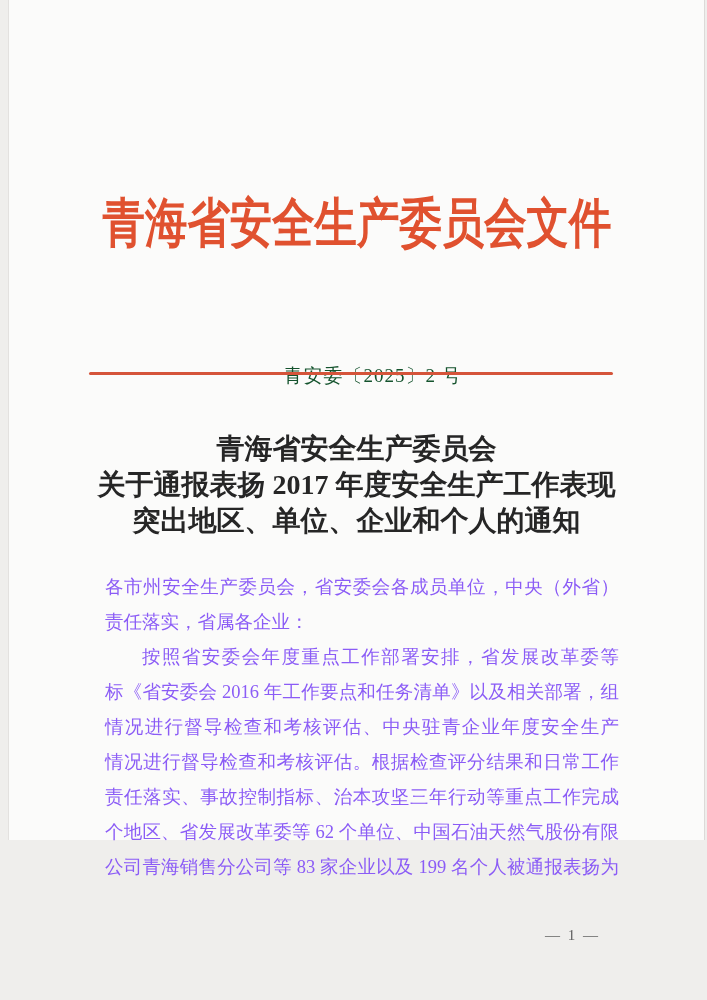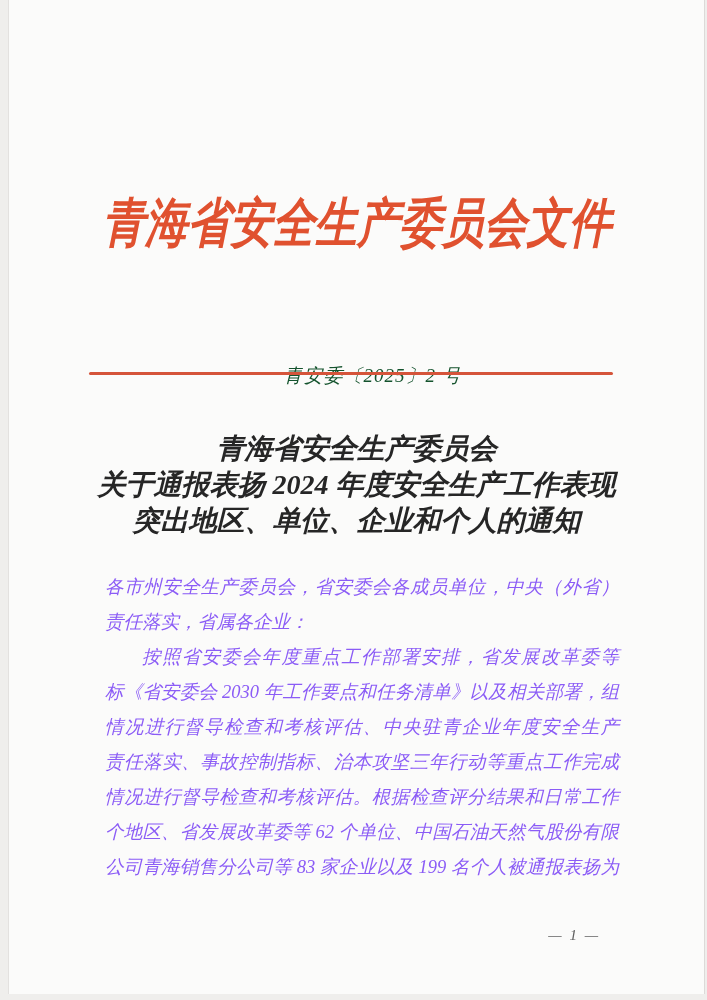--- a/index.html
+++ b/index.html
@@ -11,25 +11,24 @@
     background: #efeeec;
     position: relative;
     height: 1000px;
     overflow: hidden;
   }
   .page {
     position: absolute;
     left: 8px;
     top: 0;
     width: 697px;
-    height: 994px;
+    height: 840px;
     background: #fbfbfa;
     border-left: 1px solid #e3e1df;
     border-right: 1px solid #dcdad8;
-    font-style: italic;
   }
   .red-header {
     position: absolute;
     top: 192px;
     left: 0;
     width: 100%;
     text-align: center;
     color: var(--accent, #e0512f);
     font-weight: bold;
     font-size: 53px;
@@ -111,31 +110,31 @@
   <div class="red-header">
     <span class="squeeze">青海省安全生产委员会文件</span>
   </div>
 
   <div class="doc-number">青安委〔2025〕2 号</div>
 
   <div class="red-rule"></div>
 
   <div class="doc-title">
     <div>青海省安全生产委员会</div>
-    <div>关于通报表扬 2024 年度安全生产工作表现</div>
+    <div>关于通报表扬 2017 年度安全生产工作表现</div>
     <div>突出地区、单位、企业和个人的通知</div>
   </div>
 
   <div class="body-text">
     <div class="body-line">各市州安全生产委员会，省安委会各成员单位，中央（外省）</div>
     <div class="body-line no-just">责任落实，省属各企业：</div>
     <div class="body-line indent">按照省安委会年度重点工作部署安排，省发展改革委等</div>
-    <div class="body-line">标《省安委会 2030 年工作要点和任务清单》以及相关部署，组</div>
+    <div class="body-line">标《省安委会 2016 年工作要点和任务清单》以及相关部署，组</div>
     <div class="body-line">情况进行督导检查和考核评估、中央驻青企业年度安全生产</div>
+    <div class="body-line">情况进行督导检查和考核评估。根据检查评分结果和日常工作</div>
     <div class="body-line">责任落实、事故控制指标、治本攻坚三年行动等重点工作完成</div>
-    <div class="body-line">情况进行督导检查和考核评估。根据检查评分结果和日常工作</div>
     <div class="body-line">个地区、省发展改革委等 62 个单位、中国石油天然气股份有限</div>
     <div class="body-line">公司青海销售分公司等 83 家企业以及 199 名个人被通报表扬为</div>
   </div>
 
   <div class="page-number">— 1 —</div>
 
 </div>
 
 </body></html>

